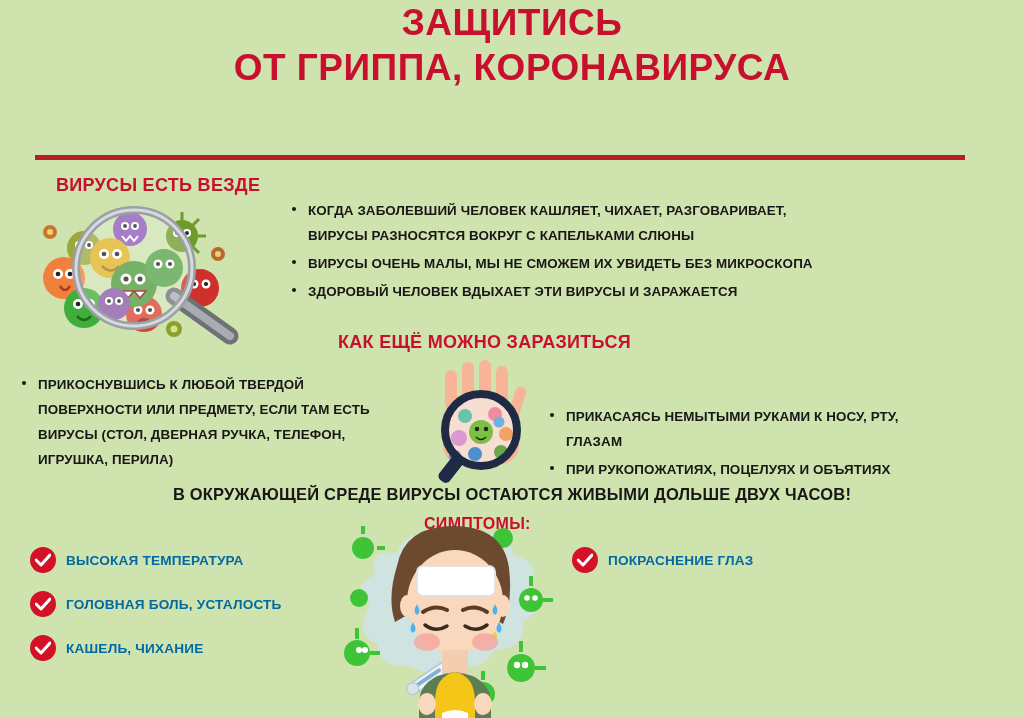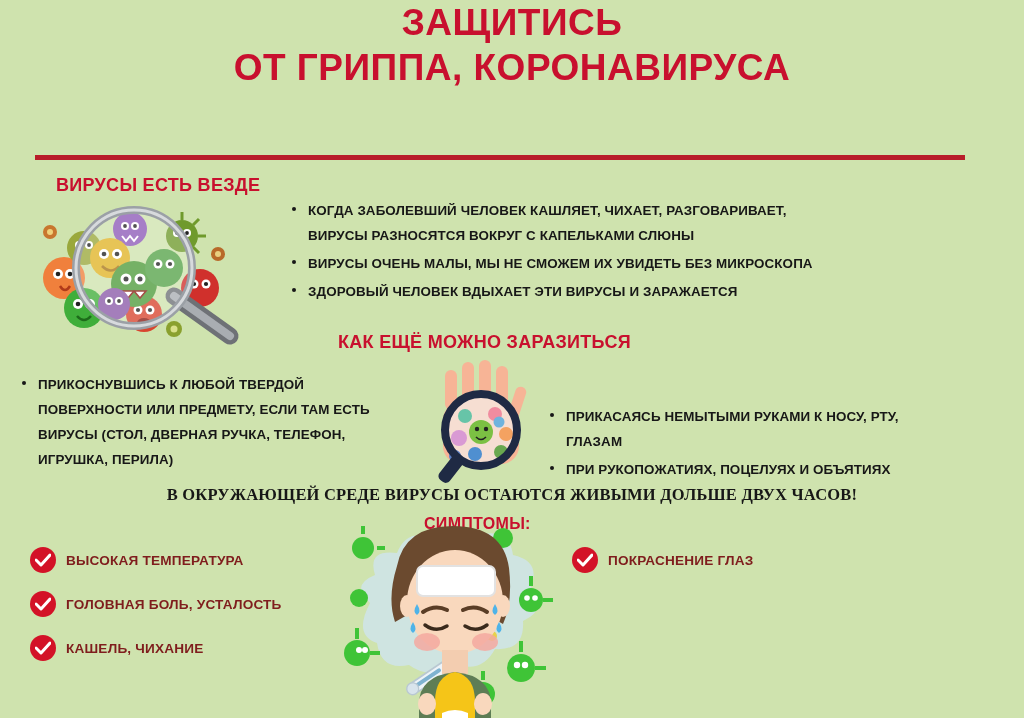--- a/index.html
+++ b/index.html
@@ -46,28 +46,27 @@
   ul.bl li .l2{display:block;}
   #list-top{left:290px;top:198px;width:700px;}
   #list-left{left:20px;top:372px;width:390px;}
   #list-right{left:548px;top:372px;width:420px;margin-top:32px;}
 
   
   #env-note{
     position:absolute;left:0;top:485px;width:1024px;text-align:center;
     font-size:16.5px;font-weight:bold;color:#171717;text-transform:uppercase;
     letter-spacing:.2px;
-    font-family:Liberation Serif, serif;
   }
 
   
   ul.cl{list-style:none;margin:0;padding:0;position:absolute;}
   ul.cl li{
     display:flex;align-items:center;margin-bottom:18px;
-    font-size:13.6px;font-weight:bold;color:#7f1d1d;text-transform:uppercase;
+    font-size:13.6px;font-weight:bold;color:#0369a1;text-transform:uppercase;
     letter-spacing:.2px;
   }
   ul.cl li .chk{
     flex:0 0 auto;width:26px;height:26px;border-radius:50%;
     background:#d31227;margin-right:10px;position:relative;
   }
   ul.cl li .chk svg{position:absolute;left:5px;top:6px;}
   #sym-left{left:30px;top:547px;width:300px;}
   #sym-right{left:572px;top:547px;width:400px;}
 

